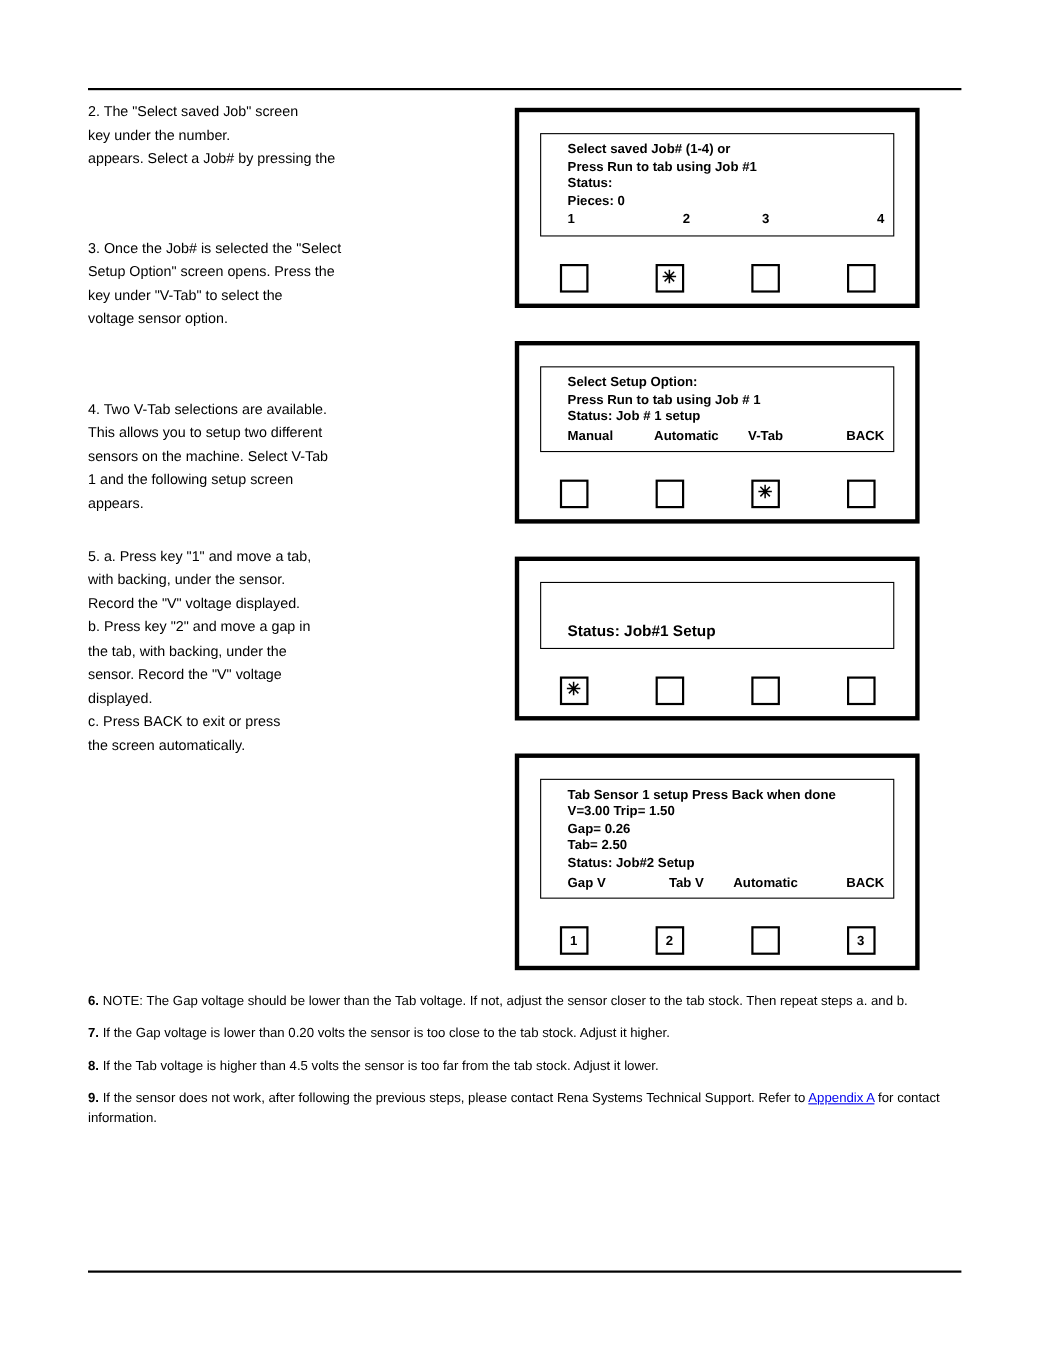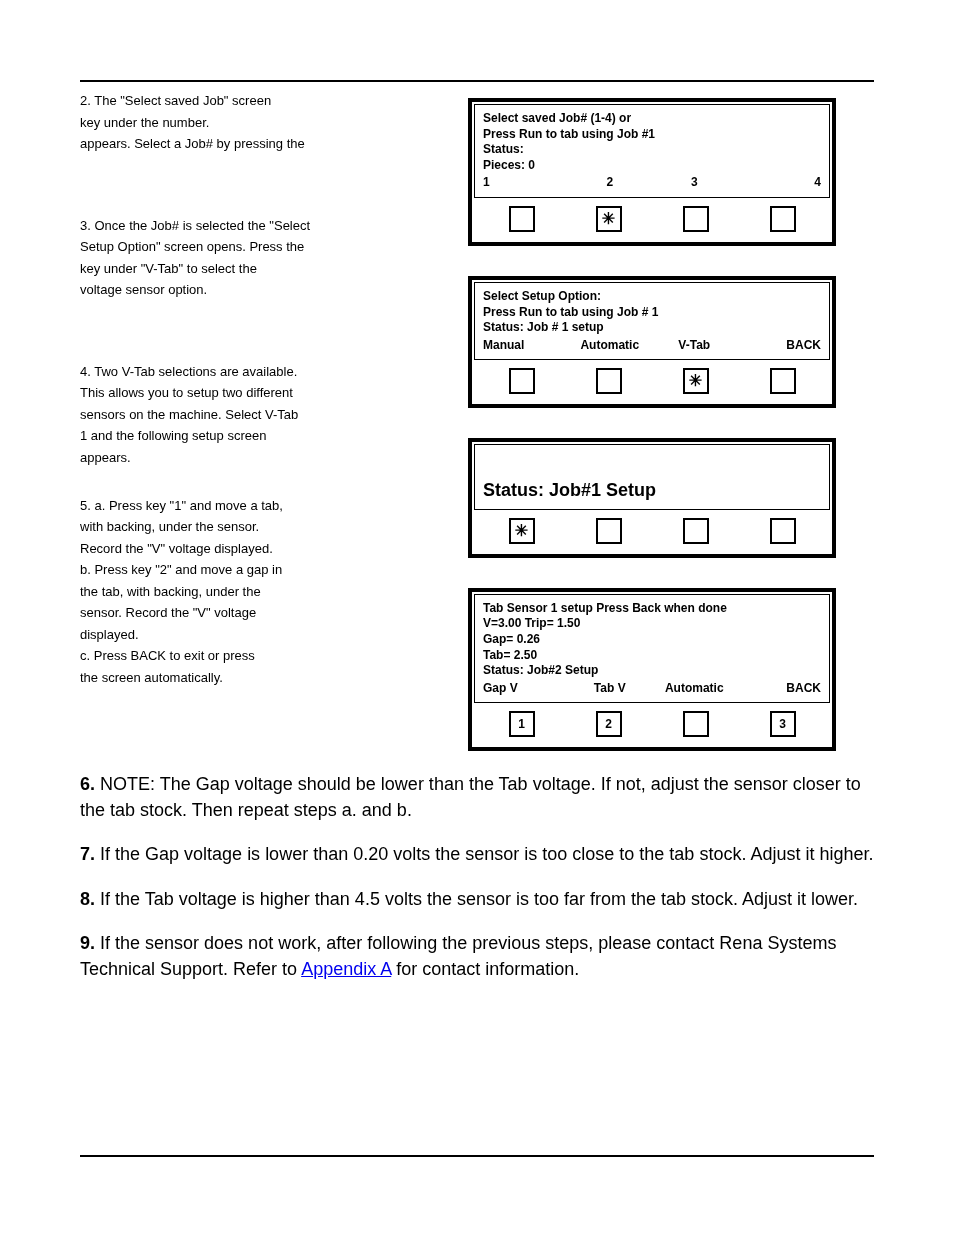--- a/index.html
+++ b/index.html
@@ -54,22 +54,22 @@
     border: 4px solid #000;
     background: #fff;
     display: flex;
     flex-direction: column;
     width: 360px;
     align-self: flex-start;
     position: relative;
   }
   .lcd-screen {
     border: 1px solid #000;
-    margin: 2px;
-    padding: 6px 8px 6px 8px;
+    margin: 19px;
+    padding: 6px 8px 6px 24px;
     font-size: 12px;
     font-weight: bold;
     line-height: 1.3;
     font-family: Arial, Helvetica, sans-serif;
   }
   .lcd-screen .line { display: block; }
   .lcd-screen .row4 {
     display: flex;
     justify-content: space-between;
     margin-top: 2px;
@@ -100,27 +100,27 @@
   .asterisk::before {
     content: "✳";
     font-size: 16px;
     line-height: 1;
   }
   .below-block {
     margin-top: 26px;
     width: 794px;
   }
   .centered-after {
-    font-size: 18px;
+    font-size: 12px;
     line-height: 1.45;
     margin-top: 20px;
   }
   .centered-after .note-num { font-weight: bold; }
   .lcd.large .lcd-screen { font-size: 13px; }
-  .status-large { font-size: 18px; }
+  .status-large { font-size: 14px; }
   
   .panel3 .lcd-screen { padding-top: 34px; }
 </style>
 </head>
 <body>
 
 <div class="page">
   <hr class="hr-top">
 
   <div class="content">

